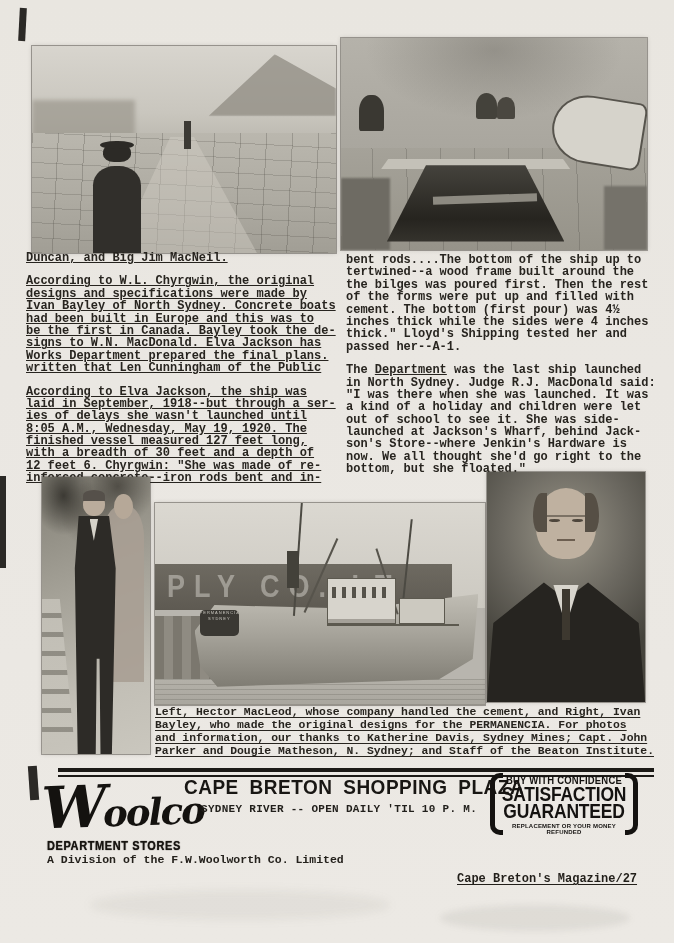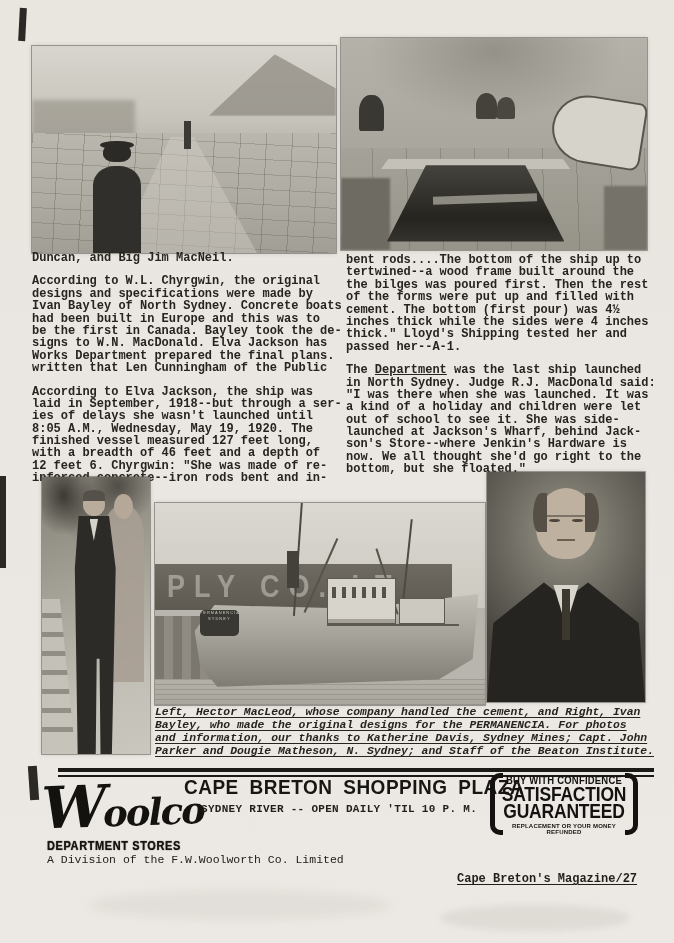--- a/index.html
+++ b/index.html
@@ -129,40 +129,40 @@
               clip-path:polygon(50% 100%, 0 0, 100% 0); }
   .p5-tie   { left:47.5%; top:51%; width:5%; height:22%; background:#3d382f; }
 
   
   .tcol { position:absolute; color:#27241f; font-weight:bold; font-size:12px; line-height:12.4px; }
   .tline { white-space:pre; height:12.4px; }
   .para { margin-bottom:11px; }
   .useg { text-decoration:underline; text-underline-offset:1px; }
   .u-all .tline span { text-decoration:underline; text-underline-offset:2px; }
   .caption { font-size:11.4px; line-height:13px; }
-  .caption .tline { height:13px;font-style:italic; }
+  .caption .tline { height:13px; }
 
   
   .ad-rule { position:absolute; left:58px; top:768px; width:596px; height:9px;
              border-top:4px solid #1c1a17; border-bottom:2px solid #1c1a17; }
   .ad-headline { position:absolute; left:184px; top:777px; width:320px;
              font-family:"Liberation Sans", sans-serif; font-weight:bold; font-size:19px;
              letter-spacing:.5px; word-spacing:5px; color:#181613; transform:scaleY(1.08);
              white-space:nowrap; }
   .ad-subline { position:absolute; left:201px; top:803px; font-size:11px; font-weight:bold;
              color:#211f1b; letter-spacing:.3px; white-space:nowrap; }
   .woolco { position:absolute; left:42px; top:786px; width:150px; height:56px;
              font-family:"DejaVu Serif", serif; font-style:italic; font-weight:bold;
              color:#14120f; transform:rotate(-2deg); white-space:nowrap; }
   .woolco .cap { font-size:58px; line-height:40px; letter-spacing:-4px; }
   .woolco .rest { font-size:37px; letter-spacing:-2px; }
   .dept { position:absolute; left:47px; top:839px; font-family:"Liberation Sans", sans-serif;
              font-weight:bold; font-size:11px; letter-spacing:.6px; color:#181511;
              transform:scaleY(1.15); text-shadow:0 0 1px #181511; white-space:nowrap; }
-  .division { position:absolute; left:47px; top:853px; font-size:11.5px; font-weight:normal;
+  .division { position:absolute; left:47px; top:853px; font-size:11.5px; font-weight:bold;
              color:#24211c; white-space:nowrap; }
   .guarantee { position:absolute; left:494px; top:771px; width:140px; height:74px;
              text-align:center; color:#141210; font-family:"Liberation Sans", sans-serif; }
   .gbracket { position:absolute; top:2px; width:13px; height:62px; }
   .gbracket.gl { left:-4px; border-left:5px solid #141210; border-top:5px solid #141210;
              border-bottom:5px solid #141210; border-radius:10px 0 0 10px; }
   .gbracket.gr { right:-4px; border-right:5px solid #141210; border-top:5px solid #141210;
              border-bottom:5px solid #141210; border-radius:0 10px 10px 0; }
   .g1 { font-size:9.5px; font-weight:bold; letter-spacing:.2px; margin-top:4px; transform:scaleY(1.1); }
   .g2 { font-size:17.5px; font-weight:bold; line-height:17px; transform:scaleY(1.15); letter-spacing:-.2px; }
@@ -204,41 +204,41 @@
     <div class="ph-abs p2-sideR"></div>
     <div class="ph-abs p2-holdrim"></div>
     <div class="ph-abs p2-hold"></div>
     <div class="ph-abs p2-plank"></div>
     <div class="ph-abs p2-boat"></div>
     <div class="ph-abs p2-fig1"></div>
     <div class="ph-abs p2-fig2"></div>
     <div class="ph-abs p2-fig3"></div>
   </div>
 
-  <div class="tcol" style="left:32px; top:252px; width:316px;">
+  <div class="tcol" style="left:26px; top:252px; width:316px;text-decoration:underline;">
       <div class="para">
         <div class="tline"><span>Duncan, and Big Jim MacNeil.</span></div>
       </div>
       <div class="para">
         <div class="tline"><span>According to W.L. Chyrgwin, the original</span></div>
         <div class="tline"><span>designs and specifications were made by</span></div>
         <div class="tline"><span>Ivan Bayley of North Sydney. Concrete boats</span></div>
         <div class="tline"><span>had been built in Europe and this was to</span></div>
         <div class="tline"><span>be the first in Canada. Bayley took the de-</span></div>
         <div class="tline"><span>signs to W.N. MacDonald. Elva Jackson has</span></div>
         <div class="tline"><span>Works Department prepared the final plans.</span></div>
         <div class="tline"><span>written that Len Cunningham of the Public</span></div>
       </div>
       <div class="para">
         <div class="tline"><span>According to Elva Jackson, the ship was</span></div>
         <div class="tline"><span>laid in September, 1918--but through a ser-</span></div>
         <div class="tline"><span>ies of delays she wasn't launched until</span></div>
         <div class="tline"><span>8:05 A.M., Wednesday, May 19, 1920. The</span></div>
         <div class="tline"><span>finished vessel measured 127 feet long,</span></div>
-        <div class="tline"><span>with a breadth of 46 feet and a depth of</span></div>
+        <div class="tline"><span>with a breadth of 30 feet and a depth of</span></div>
         <div class="tline"><span>12 feet 6. Chyrgwin: "She was made of re-</span></div>
         <div class="tline"><span>inforced concrete--iron rods bent and in-</span></div>
       </div>
     </div>
 
   <div class="tcol" style="left:346px; top:254px; width:316px;">
       <div class="para">
         <div class="tline"><span>bent rods....The bottom of the ship up to</span></div>
         <div class="tline"><span>tertwined--a wood frame built around the</span></div>
         <div class="tline"><span>the bilges was poured first. Then the rest</span></div>

